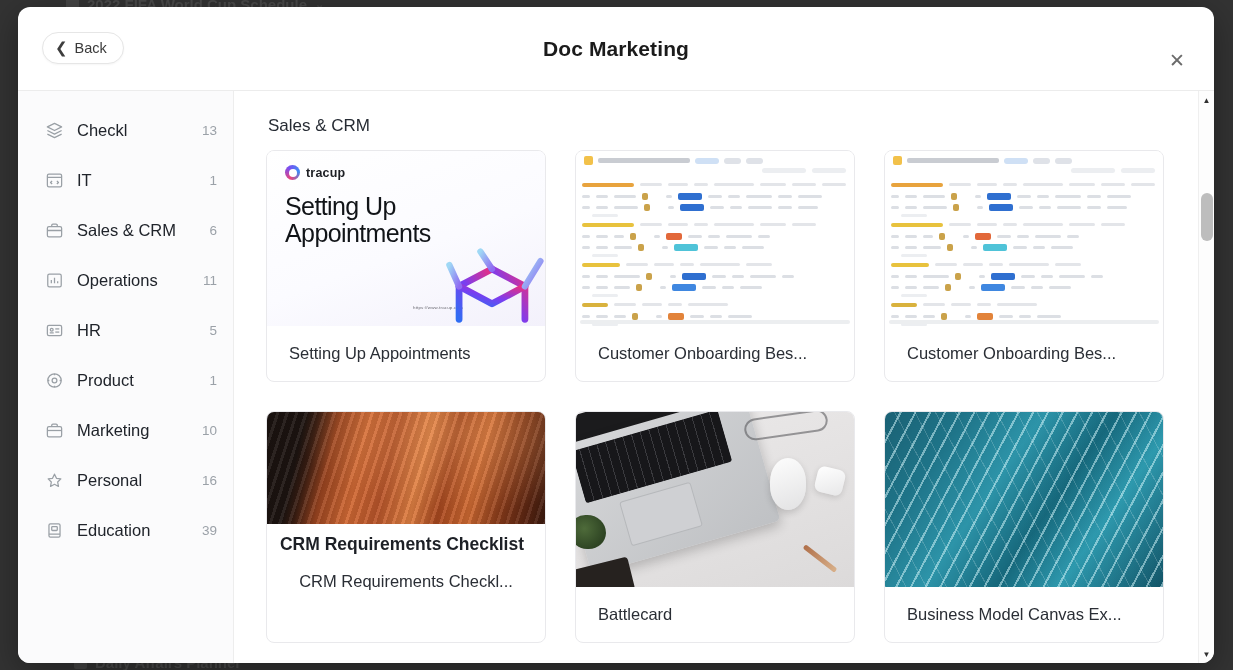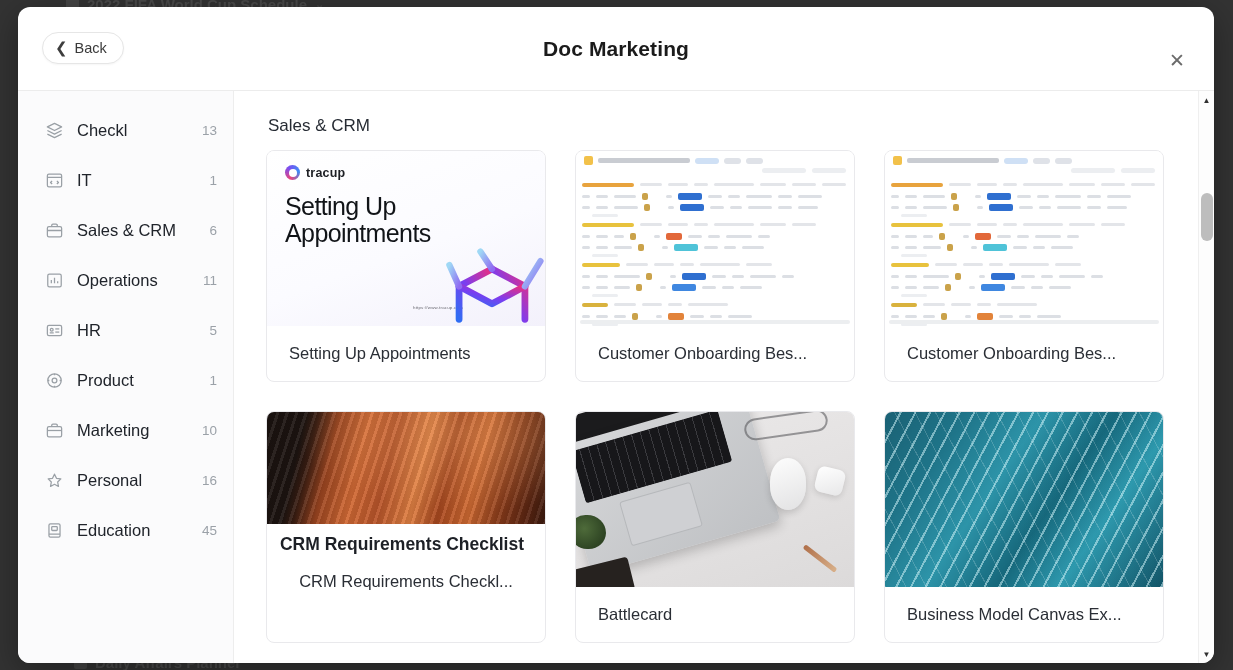--- a/index.html
+++ b/index.html
@@ -472,21 +472,21 @@
 
       <div class="sidebar-item">
         <span class="si-icon">
           <svg width="19" height="19" viewBox="0 0 24 24" fill="none" stroke="currentColor" stroke-width="1.6" stroke-linejoin="round">
             <rect x="5" y="3.5" width="14" height="17" rx="1.8"></rect>
             <rect x="8.5" y="7" width="7" height="5" rx="1"></rect>
               <path d="M5 16.5h14"></path>
           </svg>
         </span>
         <span class="si-label">Education</span>
-        <span class="si-count">45</span>
+        <span class="si-count">39</span>
       </div>
 
     </div>
 
     <div id="content-wrap">
       <div id="content">
 
         <div class="section-title">Sales &amp; CRM</div>
 
         <div class="card-grid">

